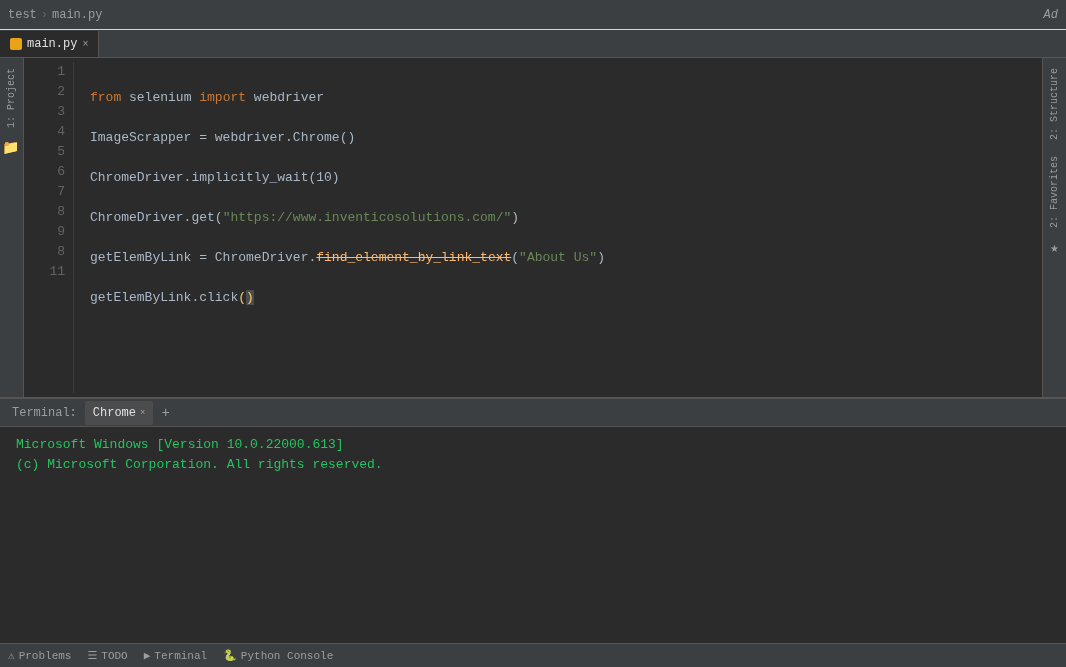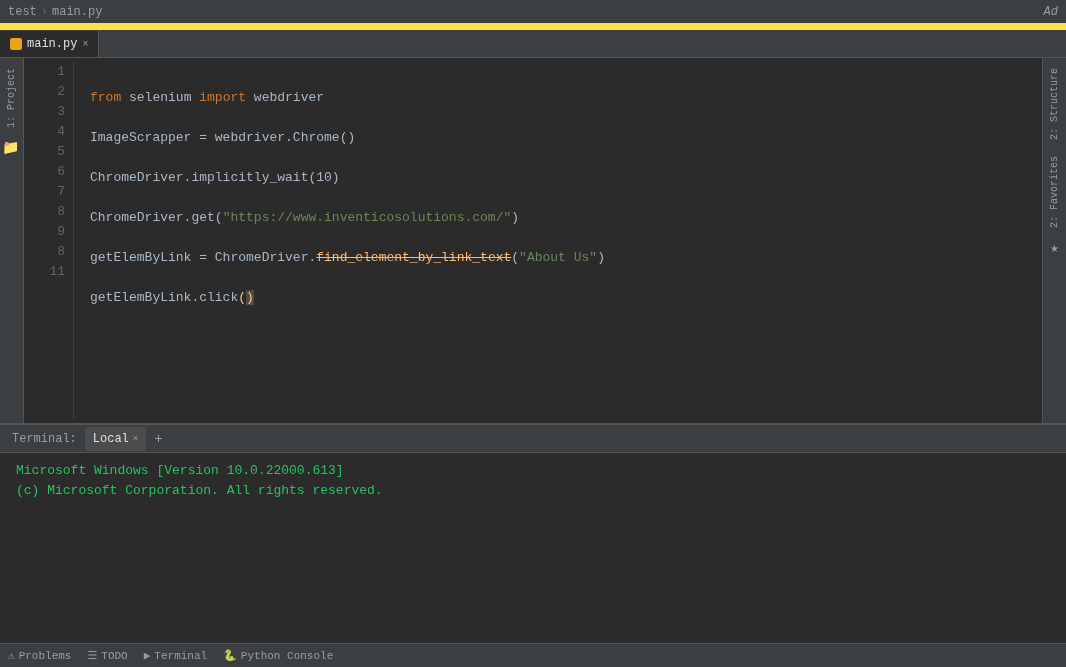--- a/index.html
+++ b/index.html
@@ -13,21 +13,21 @@
       display: flex;
       flex-direction: column;
     }
 
     
     .top-bar {
       display: flex;
       align-items: center;
       background: #3c3f41;
       height: 30px;
-      border-bottom: 7px solid #fde047;
+      border-bottom: 1px solid #fde047;
       padding: 0 8px;
     }
     .breadcrumb {
       display: flex;
       align-items: center;
       font-size: 12px;
       color: #9a9da0;
     }
     .breadcrumb-item {
       color: #9a9da0;
@@ -161,21 +161,21 @@
     }
 
     
     .kw { color: #cc7832; }
     .str { color: #6a8759; }
     .strikethrough { text-decoration: line-through; color: #fdba74; }
     .paren { color: #ffc66d; }
 
     
     .panel-area {
-      height: 220px;
+      height: 246px;
       border-top: 2px solid #555;
       display: flex;
       flex-direction: column;
       background: #2b2b2b;
     }
 
     .panel-tabs {
       display: flex;
       background: #3c3f41;
       height: 28px;
@@ -333,21 +333,21 @@
       <div class="sidebar-tab-vertical">2: Structure</div>
       <div class="sidebar-tab-vertical">2: Favorites</div>
       <div class="sidebar-icon">★</div>
     </div>
   </div>
 
   <div class="panel-area">
     <div class="panel-tabs">
       <span class="panel-tab-label">Terminal:</span>
       <div class="panel-tab active">
-        <span>Local</span>
+        <span>Chrome</span>
         <span class="panel-tab-close">×</span>
       </div>
       <span class="panel-tab-plus">+</span>
     </div>
     <div class="panel-content">
       <div class="terminal-text">Microsoft Windows [Version 10.0.22000.613]</div>
       <div class="terminal-text">(c) Microsoft Corporation. All rights reserved.</div>
       <div class="terminal-text">&nbsp;</div>
     </div>
   </div>

